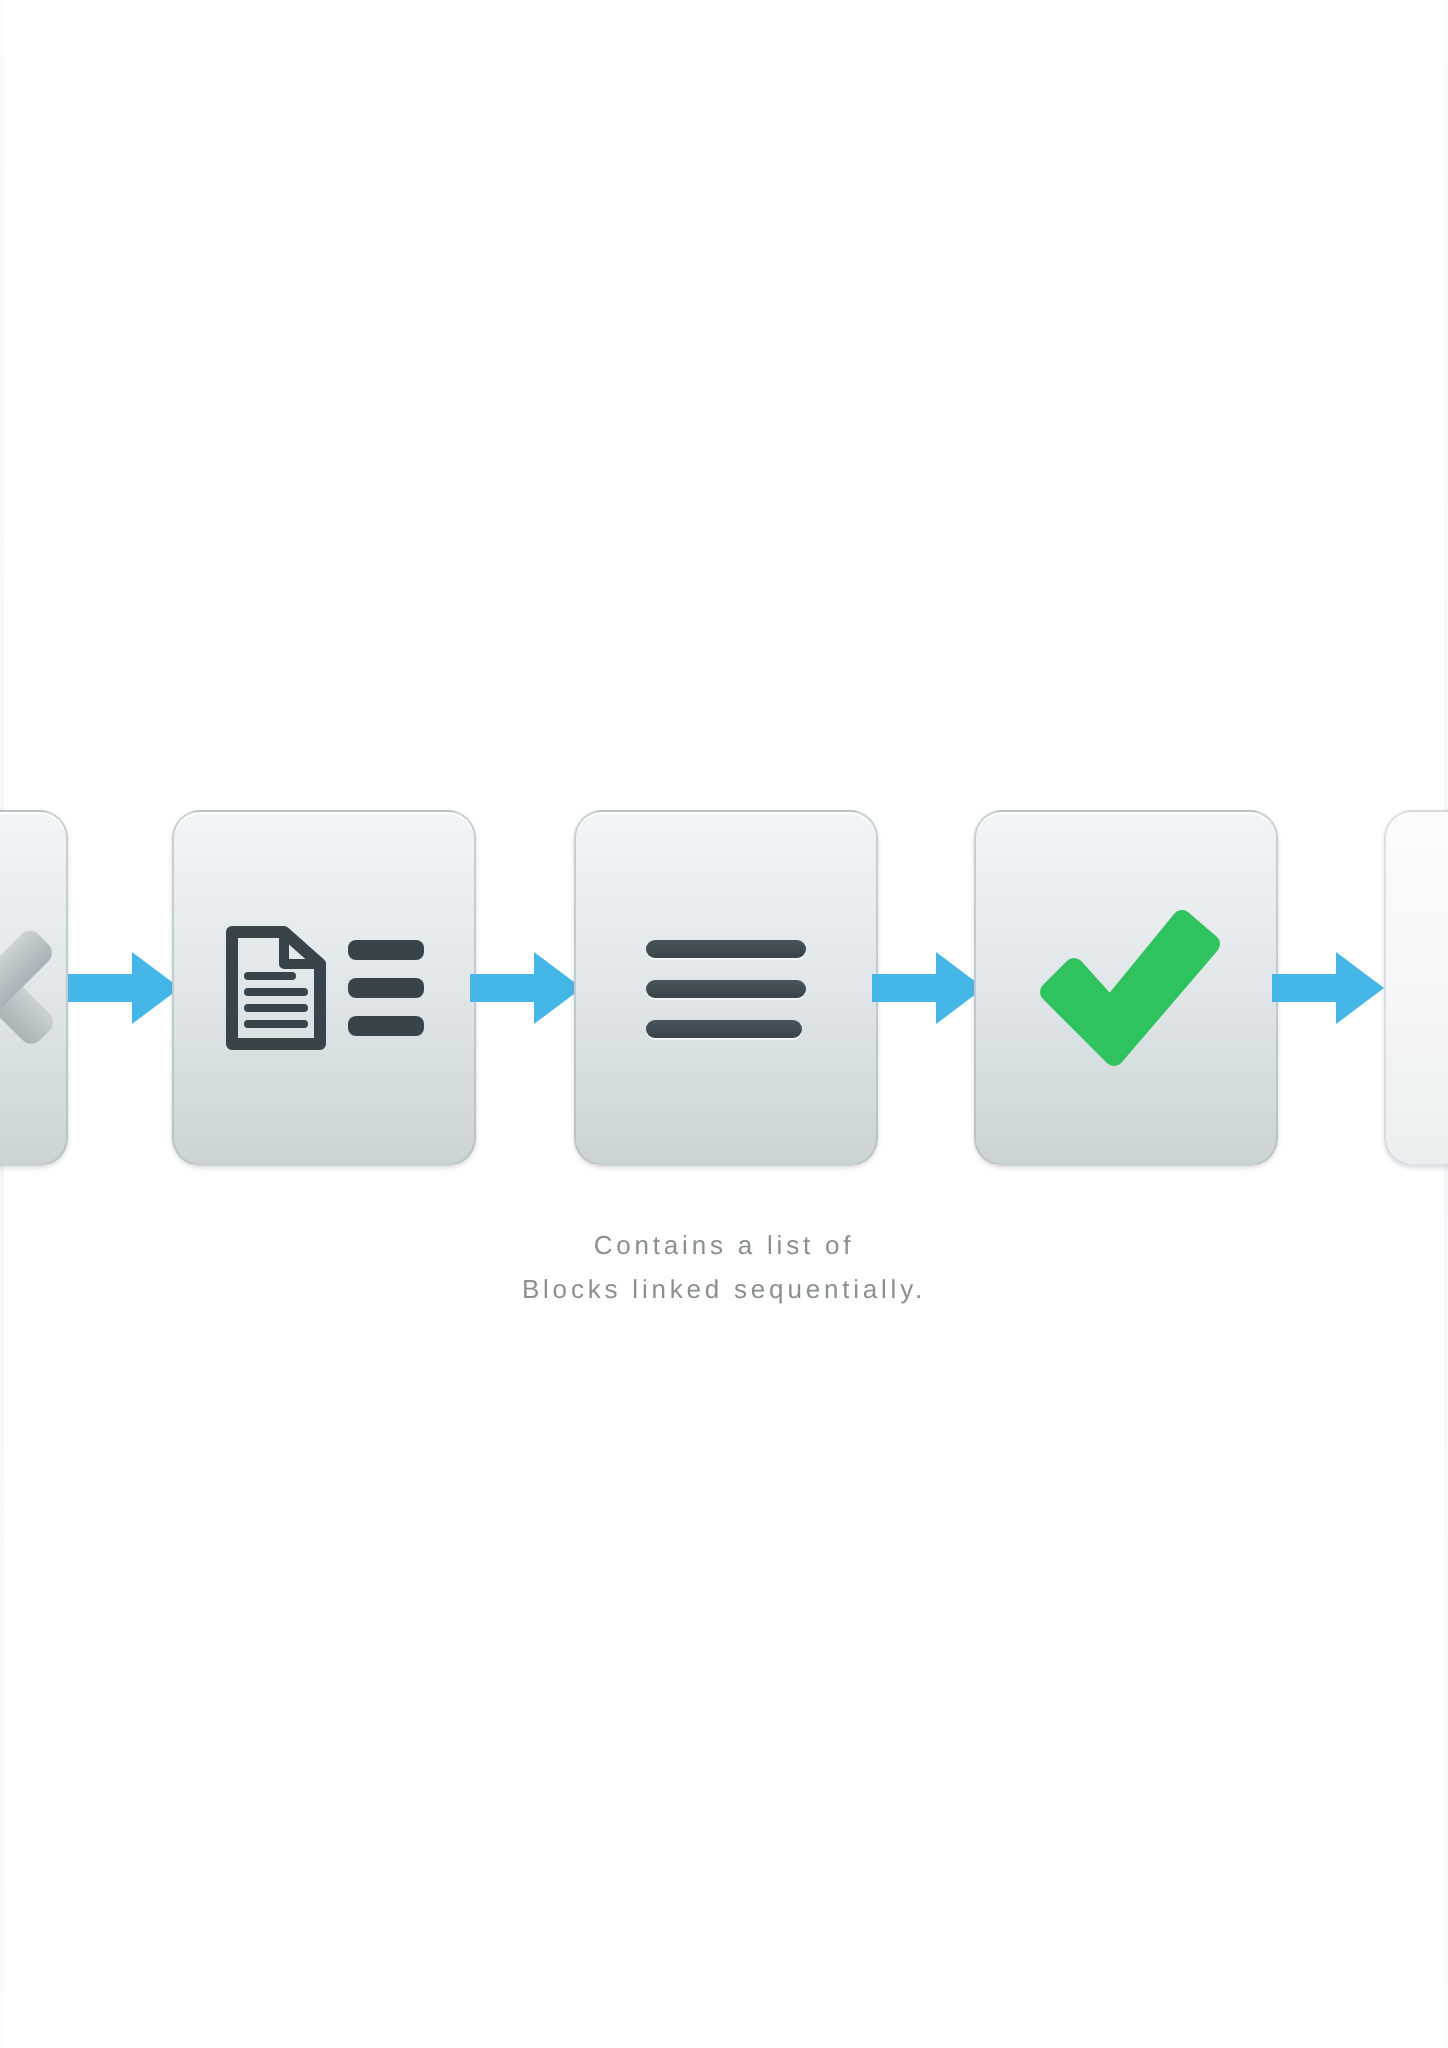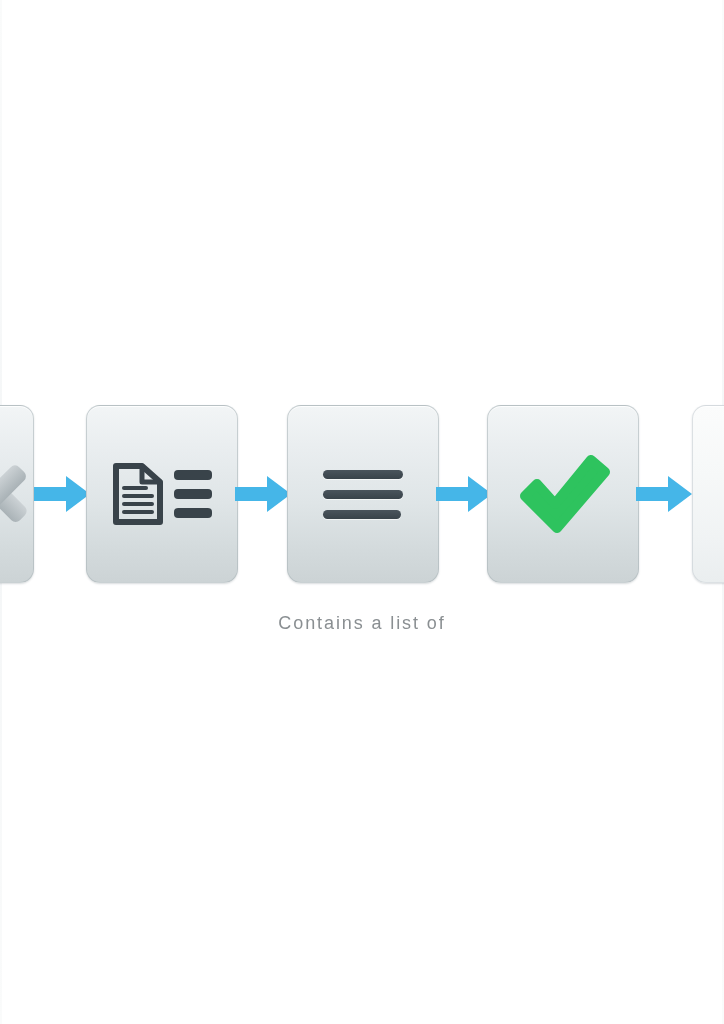--- a/index.html
+++ b/index.html
@@ -110,21 +110,21 @@
   .icon-cross svg { display: block; }
 
   
   .caption {
     position: absolute;
     left: 0;
     top: 612px;
     width: 724px;
     text-align: center;
     color: #8a8f92;
-    font-size: 18px;
+    font-size: 13px;
     line-height: 22px;
     letter-spacing: 1.9px;
     font-family: "Liberation Sans", sans-serif;
   }
   .caption .cap-line { display: block; white-space: pre; }
 </style>
 </head>
 <body>
 
 <div class="page-edge left"></div>
@@ -212,13 +212,14 @@
   </div>
 
   <div class="card card-partial-right">
     <span></span>
   </div>
 
 </div>
 
 <div class="caption">
   <span class="cap-line">Contains a list of</span>
+  <span class="cap-line">Blocks linked sequentially.</span>
 </div>
 
 </body></html>

